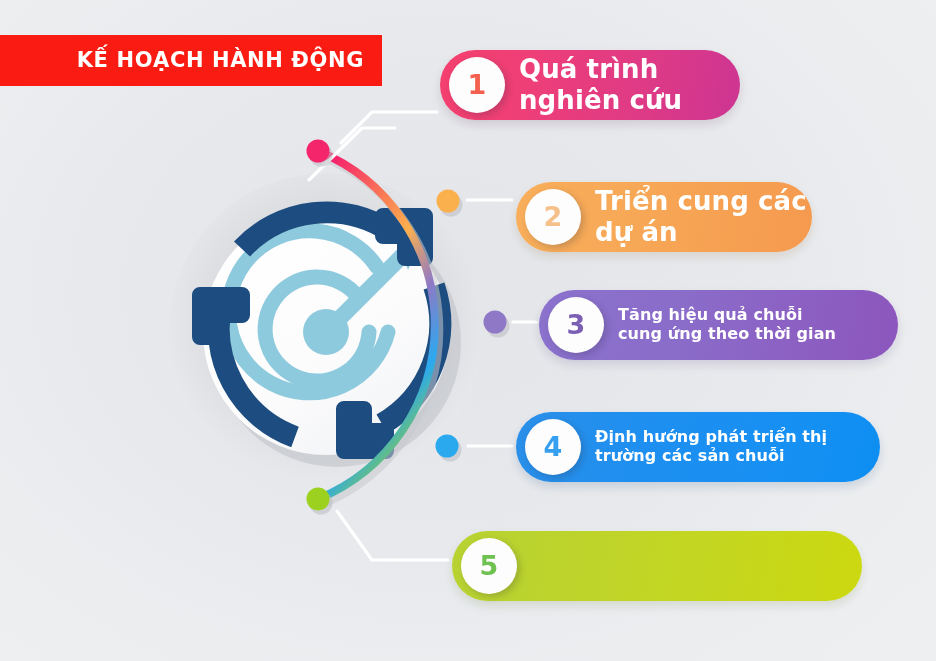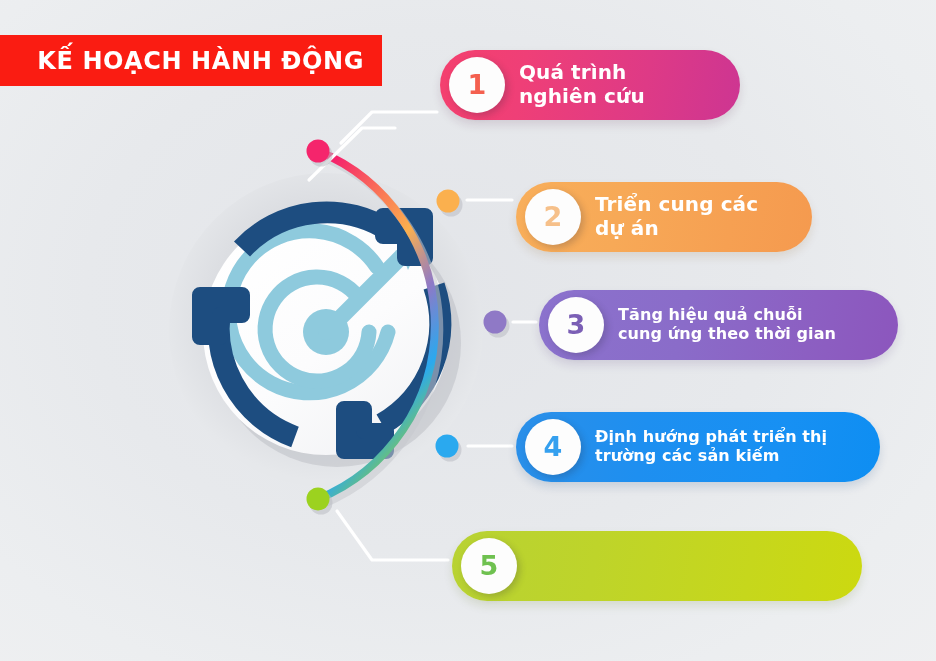--- a/index.html
+++ b/index.html
@@ -31,21 +31,21 @@
     height: 51px;
     background: #fa1c12;
     display: flex;
     align-items: center;
     justify-content: flex-end;
     box-sizing: border-box;
     padding-right: 18px;
   }
   #title-banner .ttl {
     color: #ffffff;
-    font-size: 24px;
+    font-size: 21px;
     font-weight: bold;
     letter-spacing: 0.6px;
     white-space: nowrap;
     line-height: 1;
   }
 
   
   .layer {
     position: absolute;
     left: 0;
@@ -82,21 +82,21 @@
   .pill .num {
     font-size: 27px;
     font-weight: bold;
     line-height: 1;
     position: relative;
     top: -1px;
   }
   .pill .ptext {
     color: #ffffff;
     font-weight: bold;
-    font-size: 20px;
+    font-size: 26px;
     line-height: 1.18;
     white-space: pre-line;
     margin-left: 14px;
     letter-spacing: 0.1px;
   }
 
   
   #pill-1 {
     left: 440px; top: 50px; width: 300px; height: 70px;
     background: linear-gradient(100deg, #f4406e 0%, #ef3f77 28%, #de3a86 68%, #cd3592 100%);
@@ -290,21 +290,21 @@
 cung ứng theo thời gian</div>
   </div>
 
   <div class="pill" id="pill-4">
     <div class="numwrap">
       <div class="circle">
         <span class="num">4</span>
       </div>
     </div>
     <div class="ptext">Định hướng phát triển thị
-trường các sản kiếm</div>
+trường các sản chuỗi</div>
   </div>
 
   <div class="pill" id="pill-5">
     <div class="numwrap">
       <div class="circle">
         <span class="num">5</span>
       </div>
     </div>
   </div>
 

